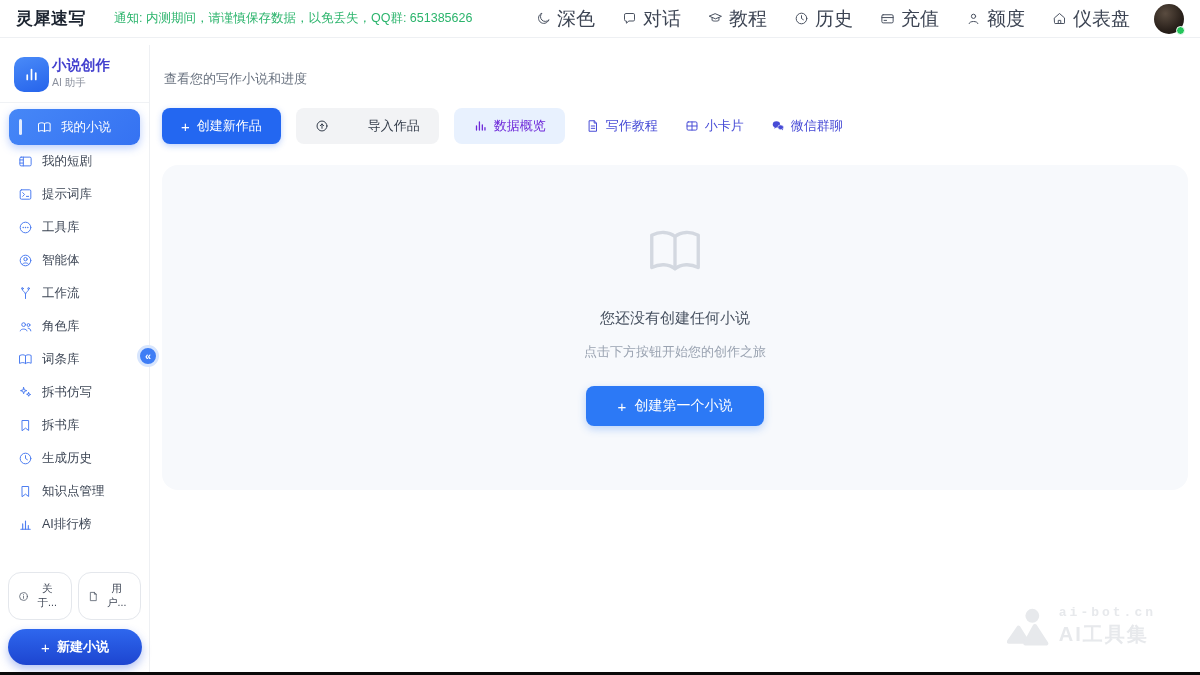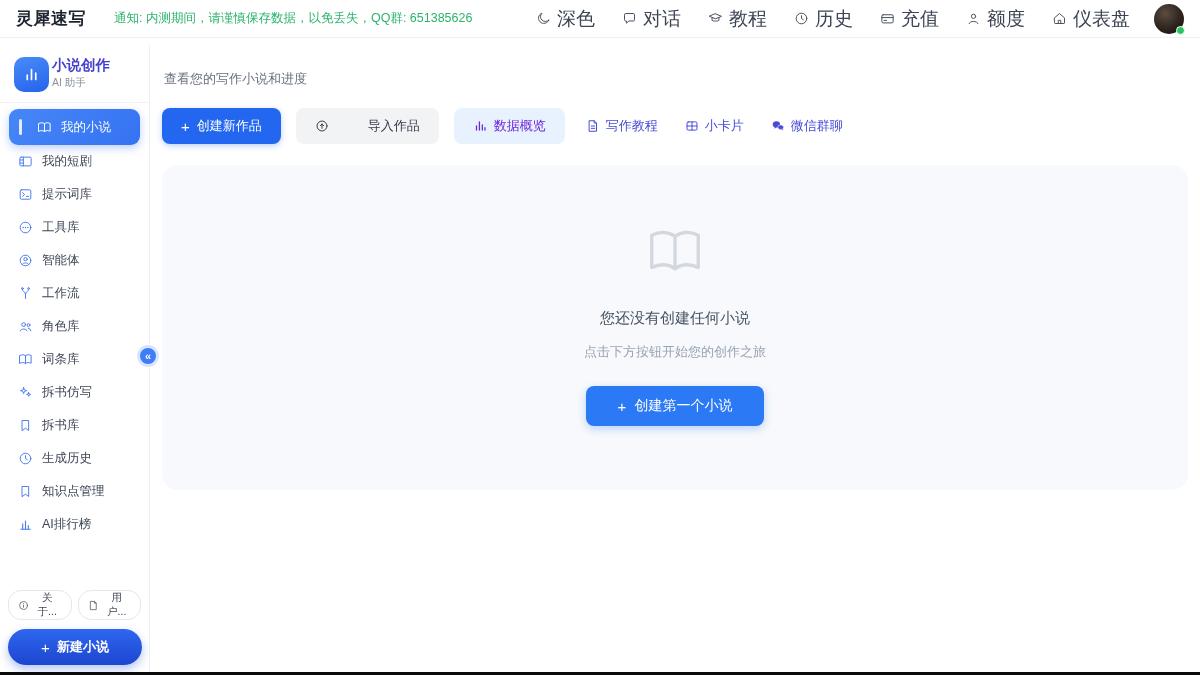--- a/index.html
+++ b/index.html
@@ -37,21 +37,21 @@
   .side-item.active { background:linear-gradient(135deg,#4687f7,#3572f2); color:#fff; margin:0 9px;
     padding:0 0 0 10px; border-radius:9px; height:36px; position:relative; box-shadow:0 3px 8px rgba(59,115,245,.35); }
   .side-item.active .ic { color:#fff; }
   .active-accent { width:3px; height:16px; border-radius:2px; background:rgba(255,255,255,.85); margin-right:6px; }
   .collapse-btn { position:absolute; left:137px; top:345px; width:22px; height:22px; border-radius:50%;
     background:#3e7df5; border:3px solid #d7e5fd; color:#fff; font-size:11px; line-height:16px; text-align:center;
     cursor:pointer; z-index:6; font-weight:700; }
   .side-foot { position:absolute; left:0; right:0; bottom:10px; padding:0 8px; }
   .mini-row { display:flex; gap:6px; justify-content:center; margin-bottom:9px; }
   .mini-btn { display:flex; align-items:center; gap:4px; font-size:10.5px; color:#3d4554;
-    border:1px solid #e4e7ec; background:#fff; border-radius:13px; padding:0 9px; cursor:pointer; }
+    border:1px solid #e4e7ec; background:#fff; border-radius:13px; padding:9px 9px; cursor:pointer; }
   .mini-btn .ic { width:11px; height:11px; color:#5a6270; }
   .new-btn { width:134px; height:36px; margin:0 auto; border:none; display:flex; align-items:center; justify-content:center;
     gap:7px; border-radius:18px; background:linear-gradient(180deg,#2e67ee,#1d45d0);
     color:#fff; font-size:13px; font-weight:700; cursor:pointer; box-shadow:0 4px 10px rgba(35,80,220,.35); }
 
   
   .main { position:absolute; top:45px; left:150px; right:0; bottom:0; background:#fff; padding:16px 12px 0 12px; }
   .page-title { font-size:22px; font-weight:800; color:#121c2e; margin:7px 0 0 2px; }
   .page-sub { font-size:13px; color:#6a7380; margin:9px 0 0 2px; }
   .toolbar { display:flex; align-items:center; gap:15px; margin-top:20px; }
@@ -399,15 +399,26 @@
       </span>
       <div class="empty-title">您还没有创建任何小说</div>
       <div class="empty-sub">点击下方按钮开始您的创作之旅</div>
       <button class="empty-btn">
         <span class="plus">+</span>
         <span>创建第一个小说</span>
       </button>
     </section>
   </main>
 
+  <div class="watermark">
+    <svg class="wm-logo" viewBox="0 0 24 22">
+      <circle cx="14.5" cy="4.5" r="4"></circle>
+      <path d="M1 19.5L6.5 11.5L11.5 19.5Z" stroke="#e7e9ec" stroke-width="2.5" stroke-linejoin="round" fill="#e7e9ec"></path>
+      <path d="M10.5 20.5L16 10.5L22.5 20.5Z" stroke="#e7e9ec" stroke-width="2.5" stroke-linejoin="round" fill="#e7e9ec"></path>
+    </svg>
+    <div>
+      <div class="wm-l1">ai-bot.cn</div>
+      <div class="wm-l2">AI工具集</div>
+    </div>
+  </div>
 
   <div class="bottom-strip"></div>
 </div>
 
 </body></html>

